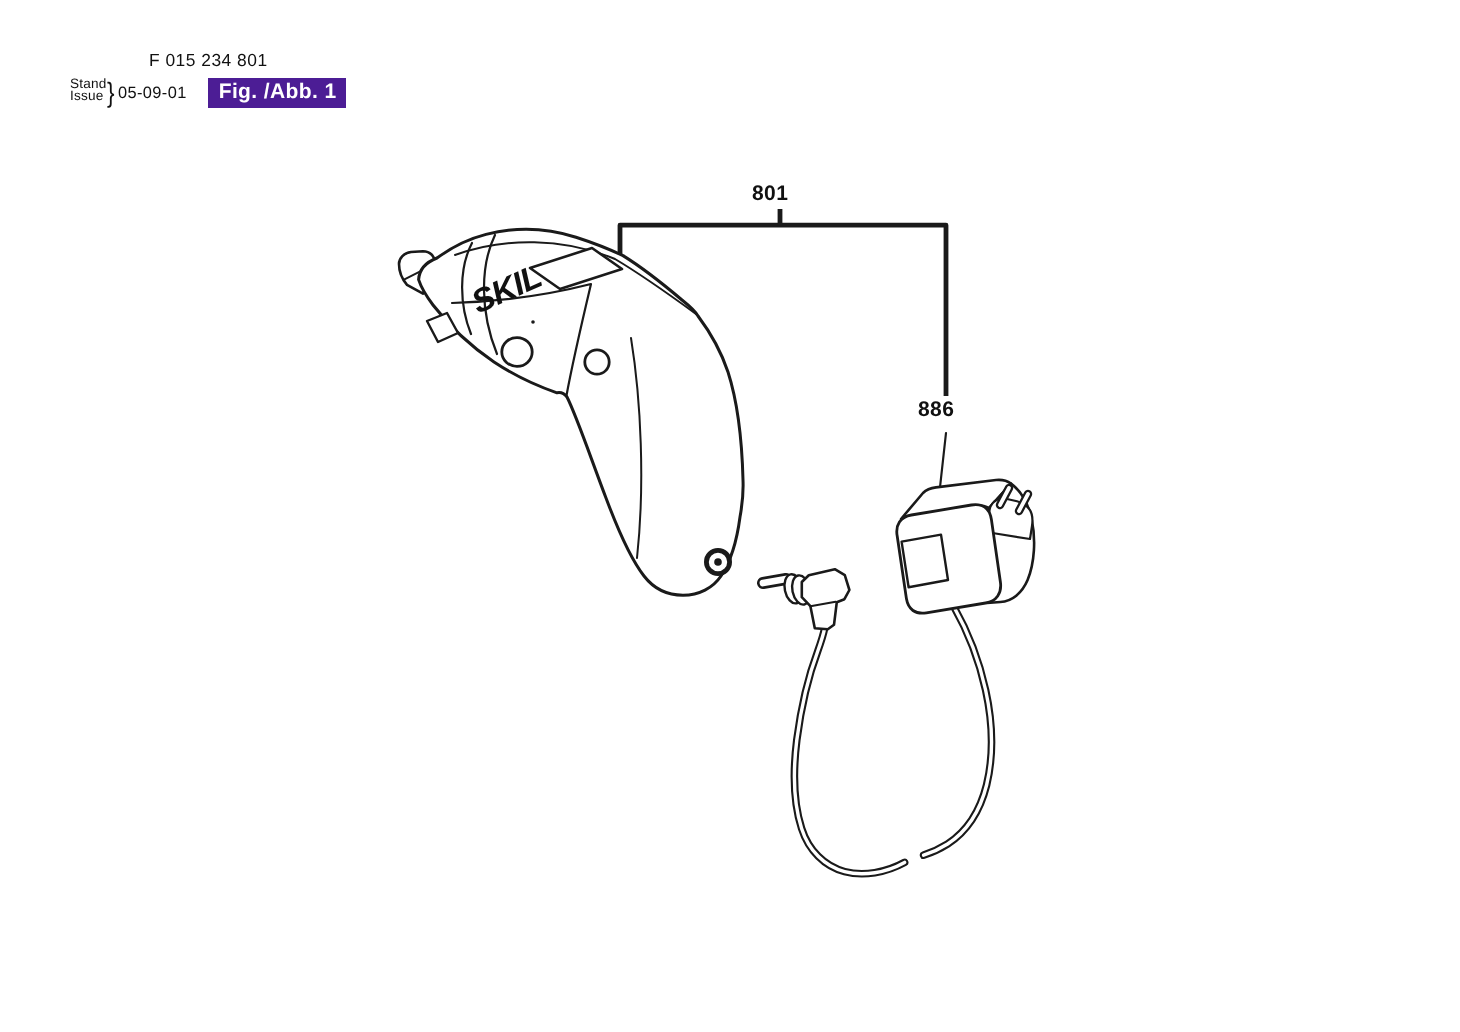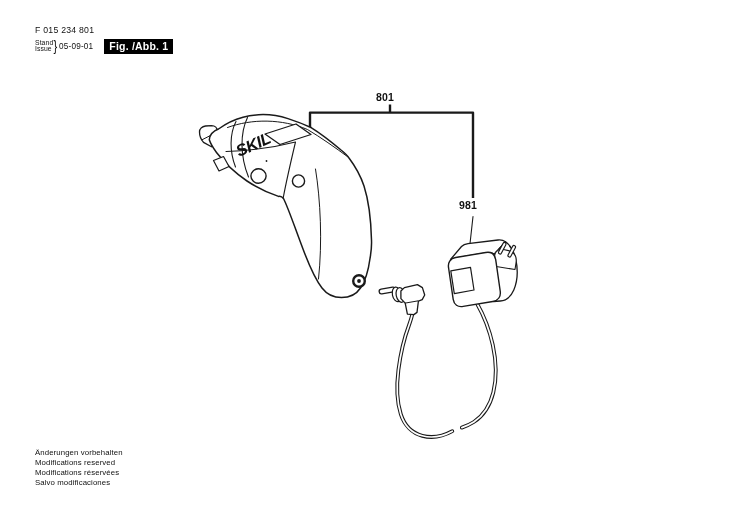--- a/index.html
+++ b/index.html
@@ -3,27 +3,27 @@
 <meta charset="utf-8">
 <style>
   html,body{margin:0;padding:0;background:#e8e8e8;}
   .page{
     position:relative;width:730px;height:516px;background:#ffffff;
     font-family:"Liberation Sans",sans-serif;color:#111;overflow:hidden;
     margin:0 auto;
   }
   svg{position:absolute;left:0;top:0;}
   .hdr{position:absolute;left:35px;top:25px;}
-  .part-no{font-size:8.7px;letter-spacing:.25px;white-space:nowrap;}
+  .part-no{font-size:8.7px;letter-spacing:.25px;white-space:nowrap;text-align:center;}
   .hdr-row{display:flex;align-items:center;margin-top:3px;}
   .stand-issue{display:flex;flex-direction:column;font-size:6.8px;line-height:6.5px;letter-spacing:.1px;}
   .brace{font-size:14px;font-weight:300;margin:0 1px 0 0;transform:scaleX(.8);}
   .issue-date{font-size:8.2px;letter-spacing:.2px;margin-right:11px;text-align:right;}
   .fig-box{
-    background:#000000;color:#fff;font-weight:bold;font-size:10.5px;
+    background:#4c1d95;color:#fff;font-weight:bold;font-size:10.5px;
     padding:1px 5px 2px 5px;letter-spacing:.2px;white-space:nowrap;
   }
   .callout-label{
     position:absolute;font-weight:bold;font-size:10.5px;text-align:left;
     letter-spacing:.2px;
   }
   #label-801{left:376px;top:91px;width:28px;}
   #label-653{left:459px;top:199px;width:29px;}
   .ftr{position:absolute;left:35px;top:448px;font-size:7.8px;line-height:10px;letter-spacing:.1px;}
 </style>
@@ -120,22 +120,16 @@
         <span>Stand</span>
         <span>Issue</span>
       </div>
       <div class="brace">}</div>
       <div class="issue-date">05-09-01</div>
       <div class="fig-box">Fig. /Abb. 1</div>
     </div>
   </div>
 
   <div id="label-801" class="callout-label">801</div>
-  <div id="label-653" class="callout-label">981</div>
+  <div id="label-653" class="callout-label">886</div>
 
-  <div class="ftr">
-    <div>Änderungen vorbehalten</div>
-    <div>Modifications reserved</div>
-    <div>Modifications réservées</div>
-    <div>Salvo modificaciones</div>
-  </div>
 
 </div>
 
 </body></html>

